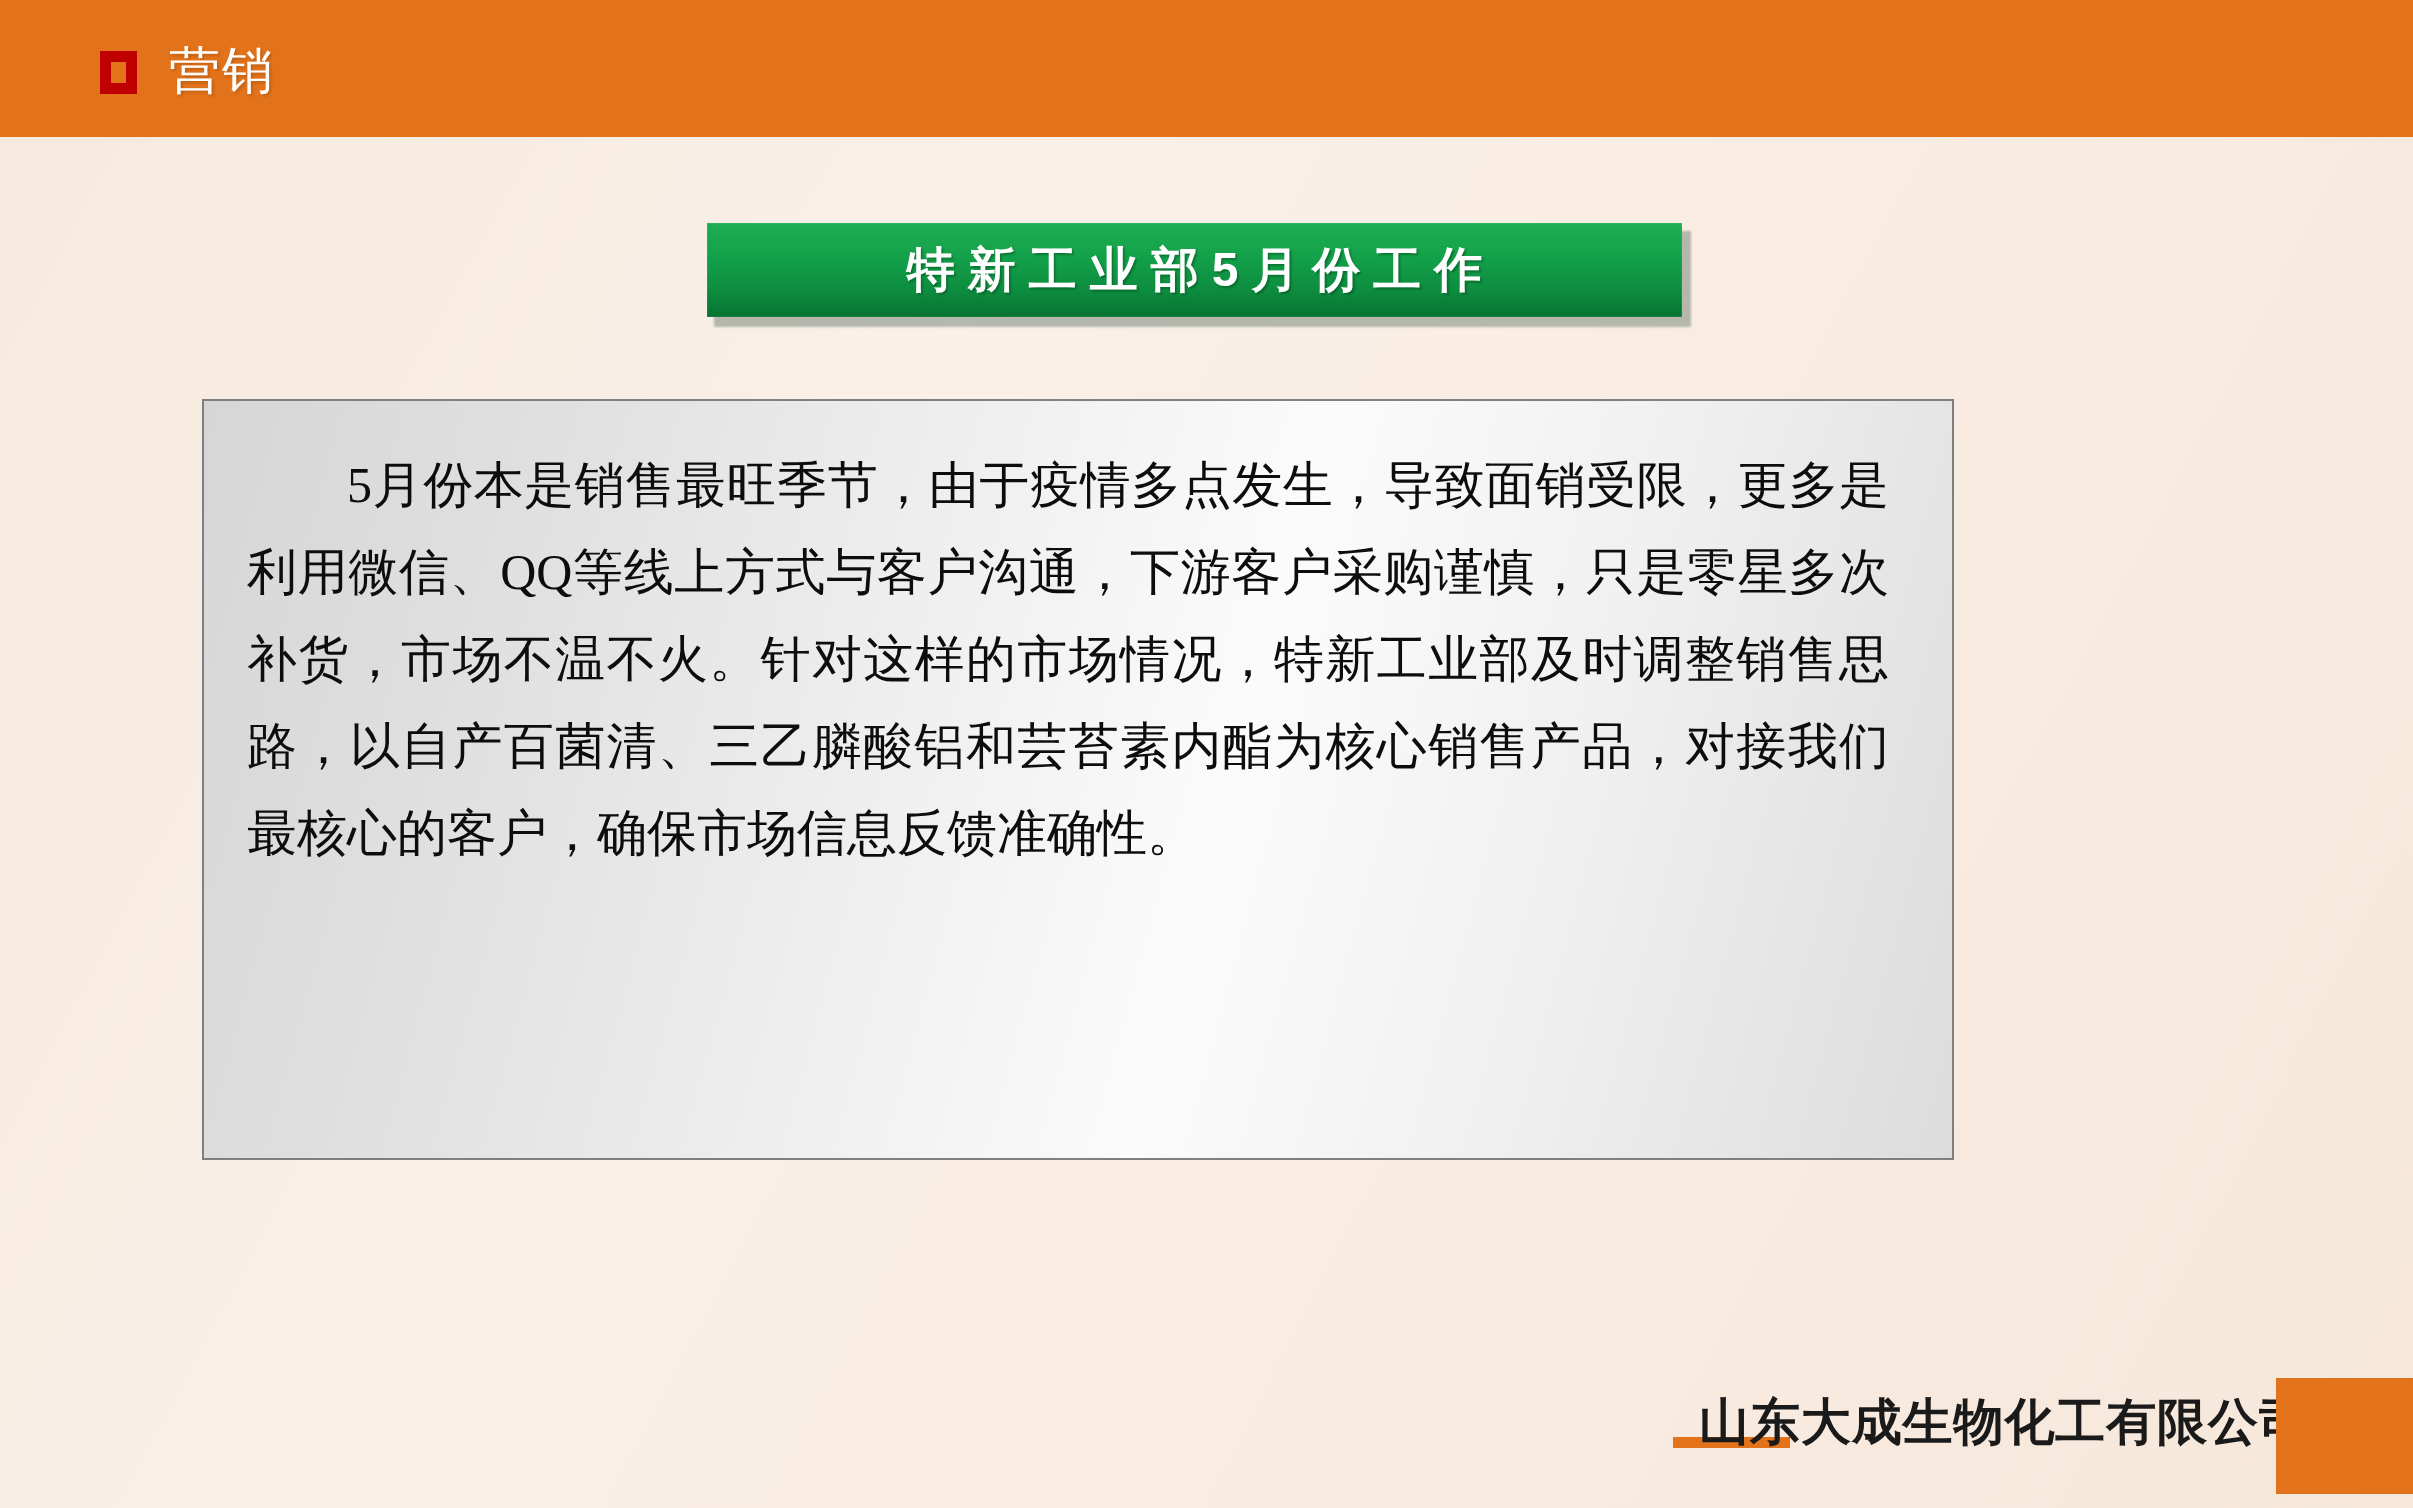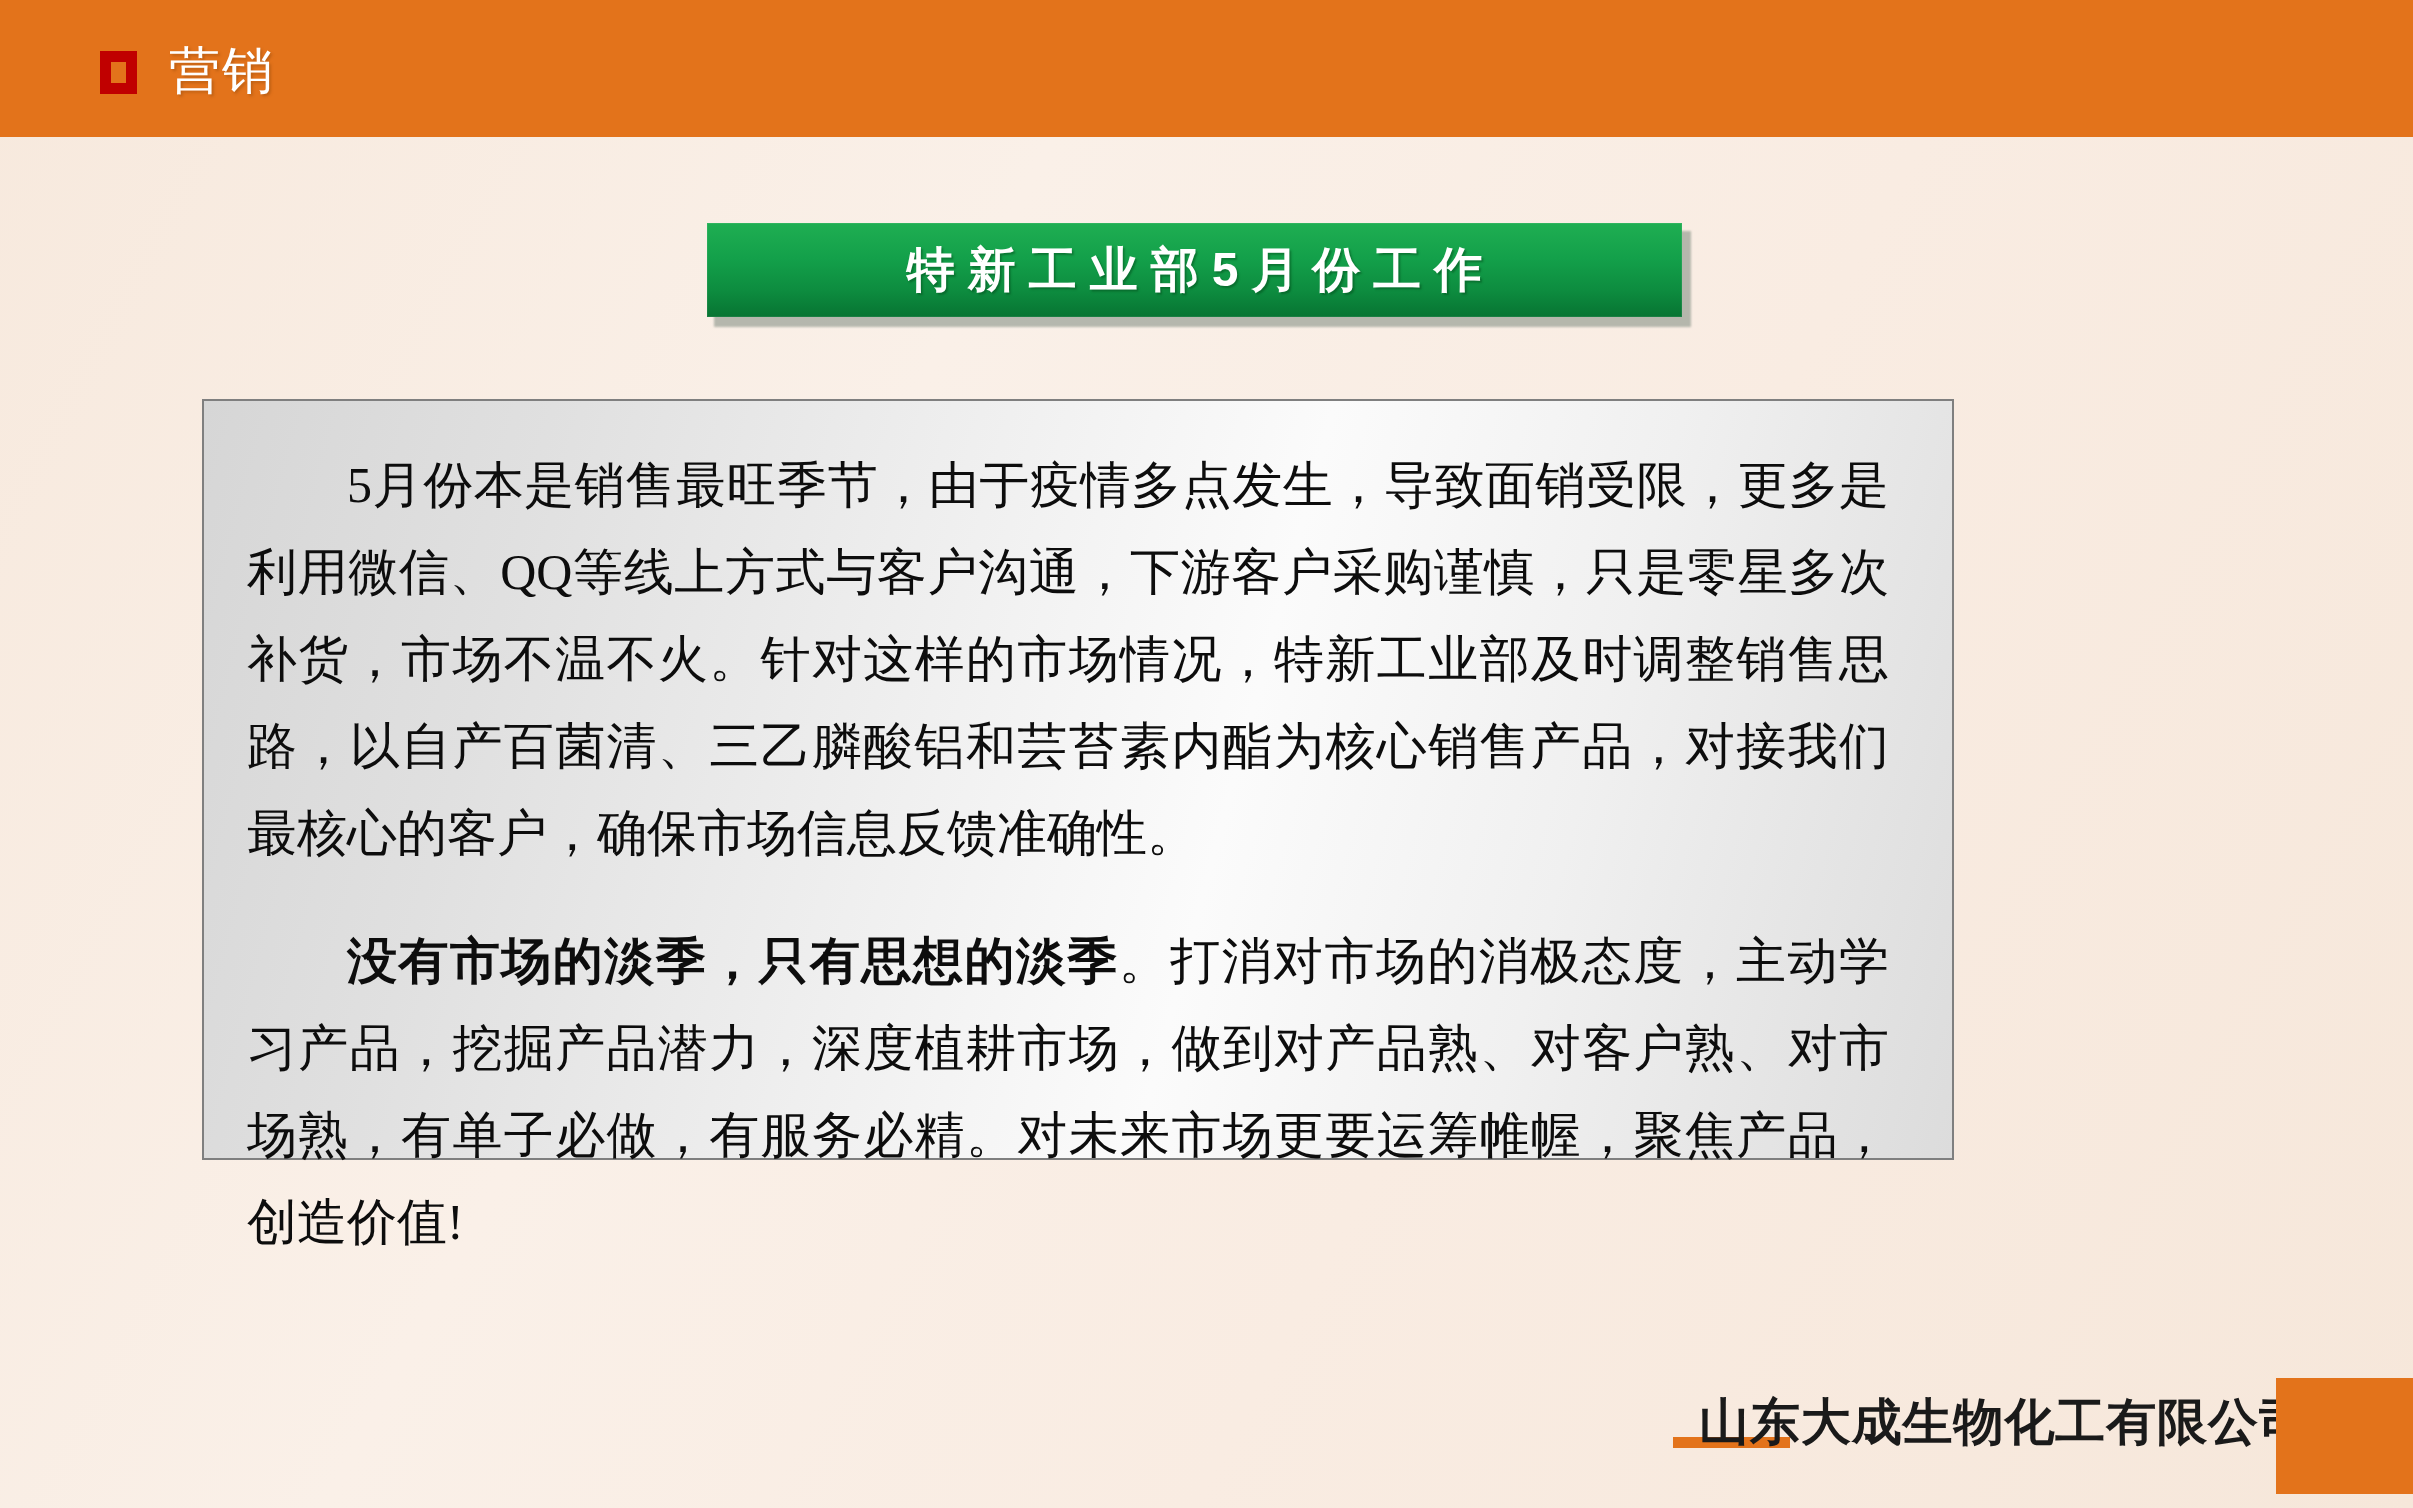--- a/index.html
+++ b/index.html
@@ -181,23 +181,20 @@
     <div class="title-banner-shadow"></div>
     <div class="title-banner">
       <span class="title-banner-text">特新工业部5月份工作</span>
     </div>
   </div>
 
   <div class="content-box">
     <p class="para">
       <span>5月份本是销售最旺季节，由于疫情多点发生，导致面销受限，更多是利用微信、QQ等线上方式与客户沟通，下游客户采购谨慎，只是零星多次补货，市场不温不火。针对这样的市场情况，特新工业部及时调整销售思路，以自产百菌清、三乙膦酸铝和芸苔素内酯为核心销售产品，对接我们最核心的客户，确保市场信息反馈准确性。</span>
     </p>
-    <p class="para">
-      <b>没有市场的淡季，只有思想的淡季</b><span>。打消对市场的消极态度，主动学习产品，挖掘产品潜力，深度植耕市场，做到对产品熟、对客户熟、对市场熟，有单子必做，有服务必精。对未来市场更要运筹帷幄，聚焦产品，创造价值!</span>
-    </p>
   </div>
 
   <div class="footer-rule"></div>
   <div class="footer-company">山东大成生物化工有限公司</div>
   <div class="footer-block"></div>
 
 </div>
 
 
 </body></html>

